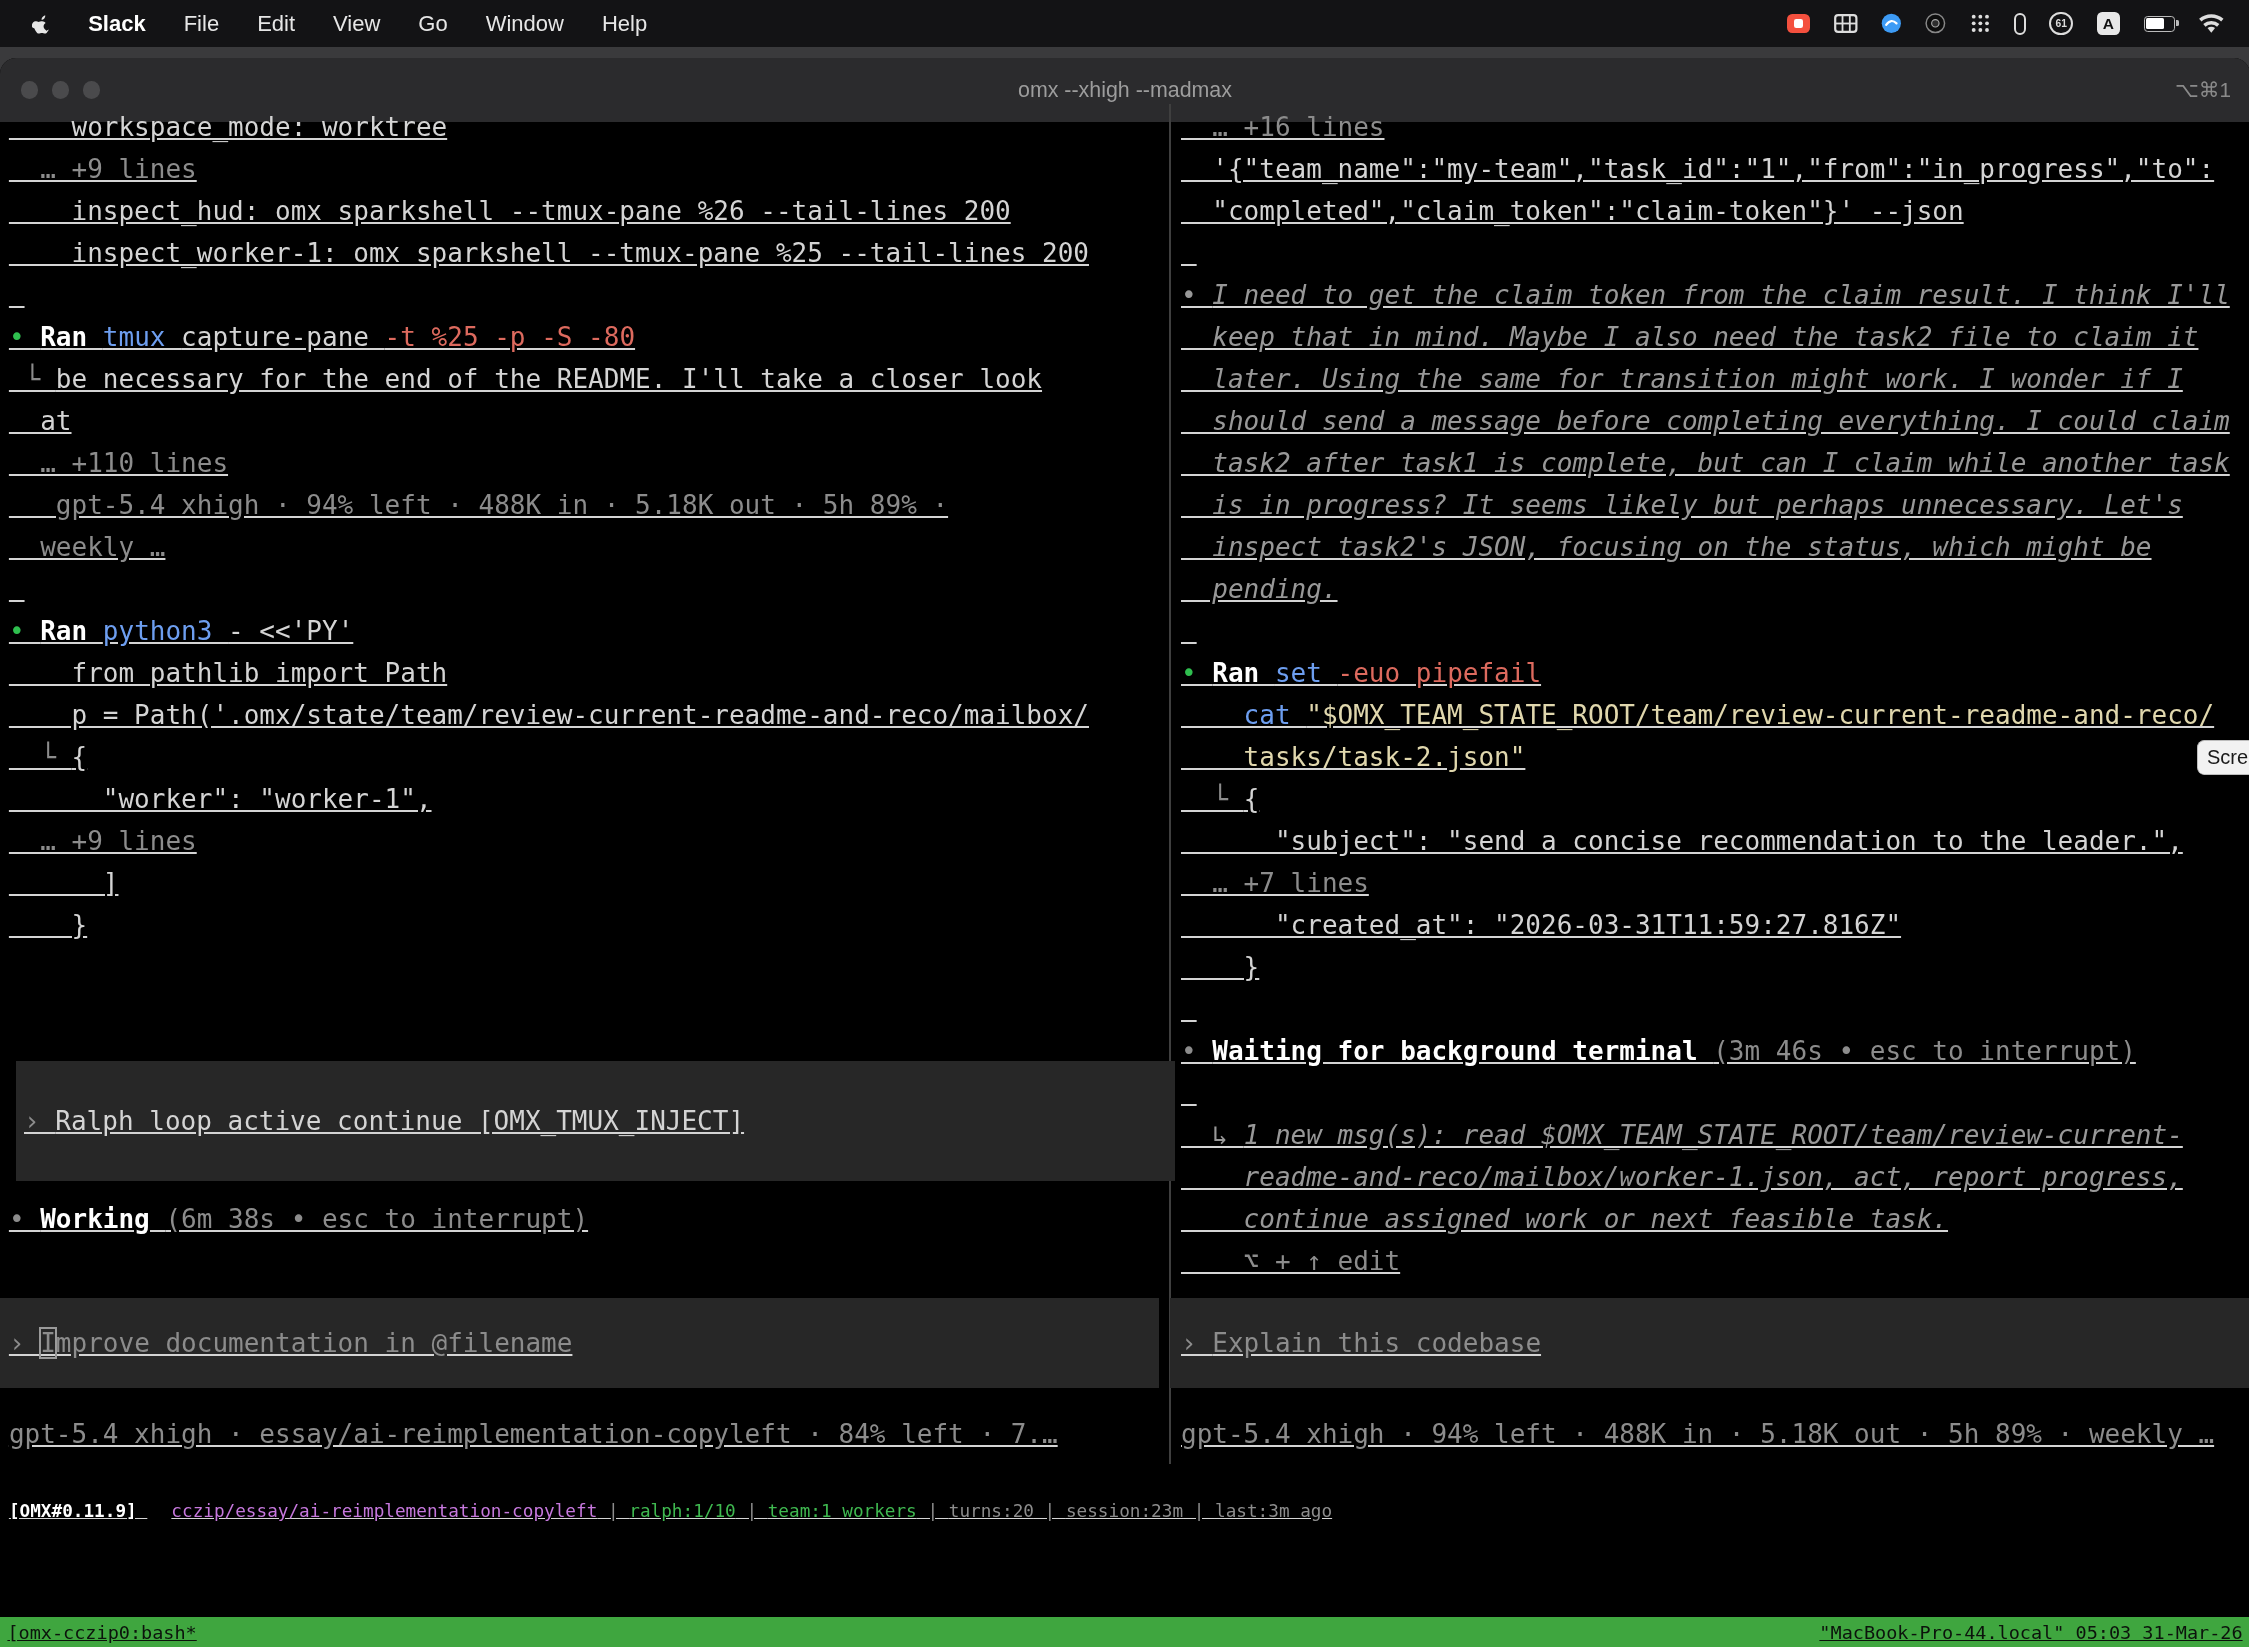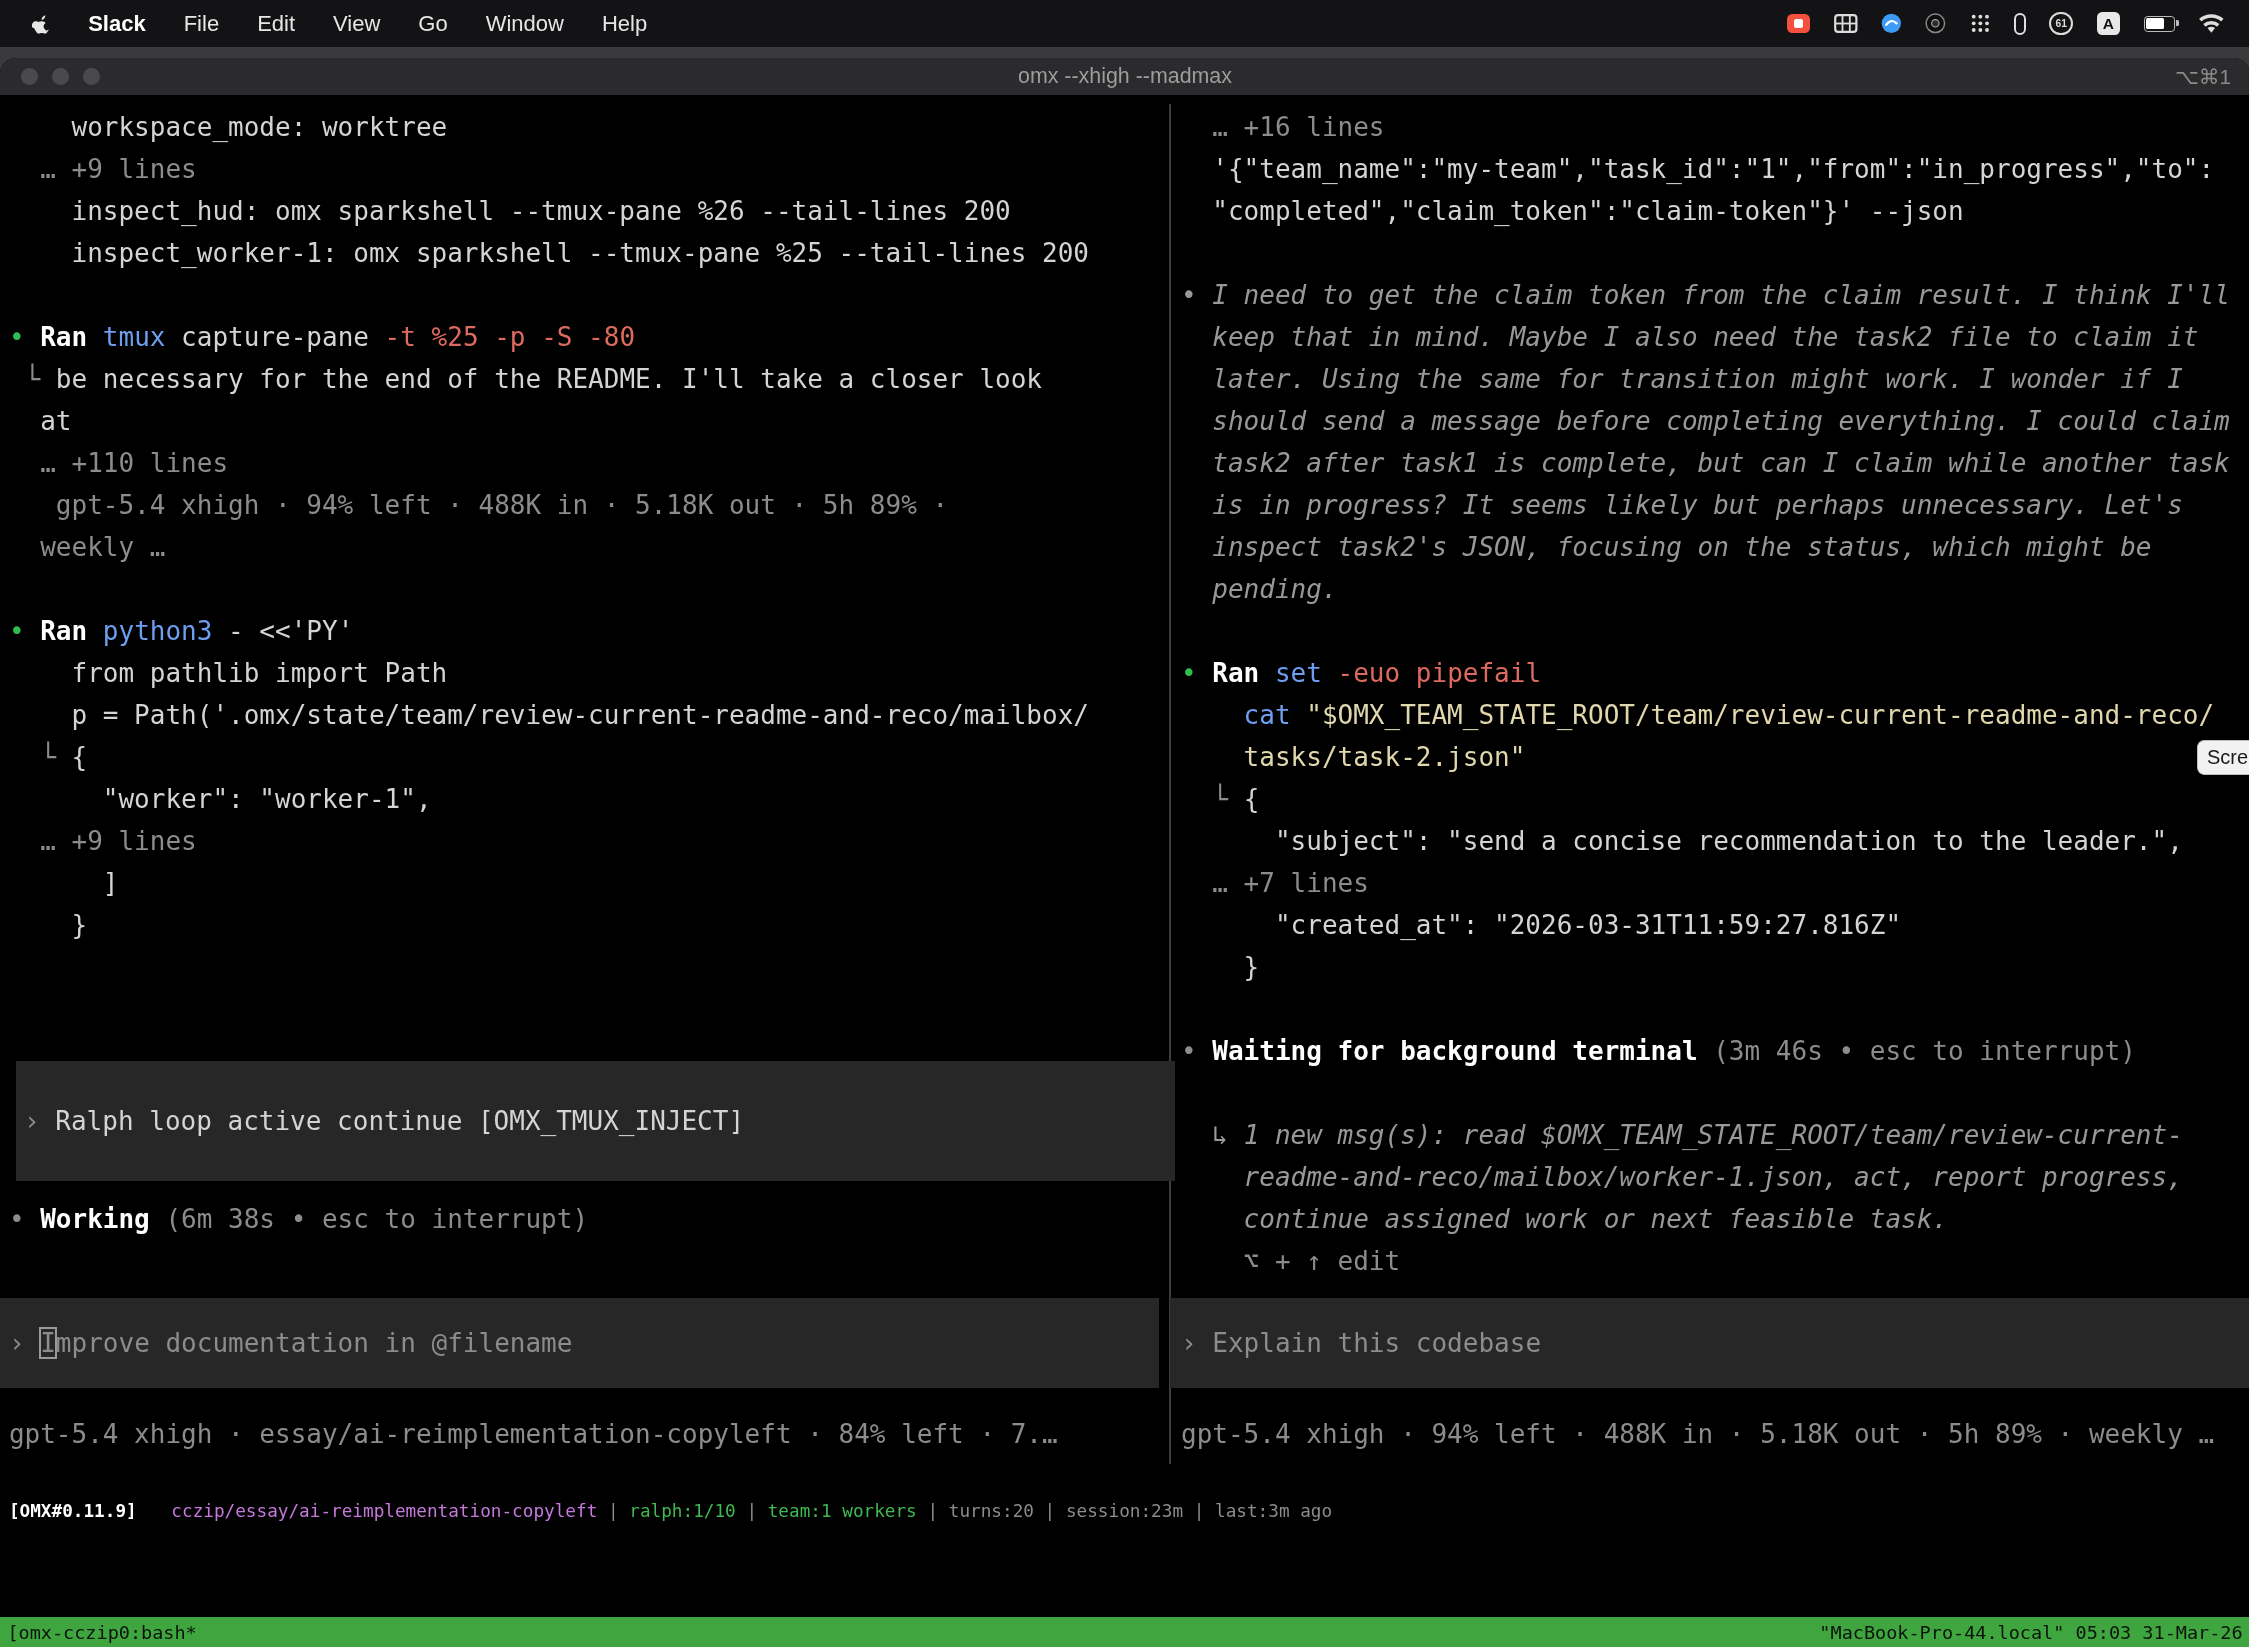--- a/index.html
+++ b/index.html
@@ -24,29 +24,29 @@
   .akey { width:23.6px; height:23.6px; background:#e8e8e8; color:#111; border-radius:5.2px;
           display:flex; align-items:center; justify-content:center; font-size:15.5px; font-weight:bold; }
   .batt { position:relative; width:31px; height:16px; border:1.8px solid #bbb; border-radius:3.7px; display:block; }
   .batt::after { content:""; position:absolute; right:-5.2px; top:3.7px; width:3px; height:5.9px; background:#bbb; border-radius:0 1.5px 1.5px 0; }
   .batt-fill { position:absolute; left:1.5px; top:1.5px; bottom:1.5px; width:60%; background:#fff; border-radius:1.5px; display:block; }
   .pillkey { width:11.8px; height:22px; border:2.2px solid #ddd; border-radius:5.9px; display:block; }
 
   
   .window { position:absolute; top:58px; left:0; width:2250px; height:1590px;
             background:#000; border-radius:16px 16px 0 0; overflow:hidden; }
-  .titlebar { position:absolute; top:0; left:0; right:0; height:37px;
+  .titlebar { position:absolute; top:0; left:0; right:0; height:64px;
               background:#2b2b2d; display:flex; align-items:center; }
   .traffic { display:flex; gap:13.3px; padding-left:20.7px; z-index:2; }
   .tl { width:17.7px; height:17.7px; border-radius:50%; background:#4a4a4c; display:block; }
   .title { position:absolute; left:0; right:0; text-align:center; color:#9d9d9d; font-size:21.4px; }
   .shortcut { margin-left:auto; color:#8b8b8b; font-size:20.7px; padding-right:19px; z-index:2; }
 
   
-  .term { font-family:"DejaVu Sans Mono", monospace; font-size:26px; line-height:42px; color:#d4d4d4; }
+  .term { font-family:"DejaVu Sans Mono", monospace; font-size:26px; line-height:42px; color:#d4d4d4;text-decoration:underline; }
   .tline { height:42px; white-space:pre; }
   .pane-left  { position:absolute; top:46px; left:0; width:1159px; padding:1.5px 0 0 8.9px; overflow:hidden; }
   .pane-right { position:absolute; top:46px; left:1181px; right:0; padding:1.5px 0 0 0; overflow:hidden; }
   .divider { position:absolute; left:1169px; top:46px; width:1.5px; height:1360px; background:#3f3f3f; }
 
   .dim  { color:#8c8c8c; }
   .bold { color:#ffffff; font-weight:bold; }
   .cmd  { color:#6d9ef0; }
   .flag { color:#dd6a5e; }
   .green{ color:#2fbf4f; }

